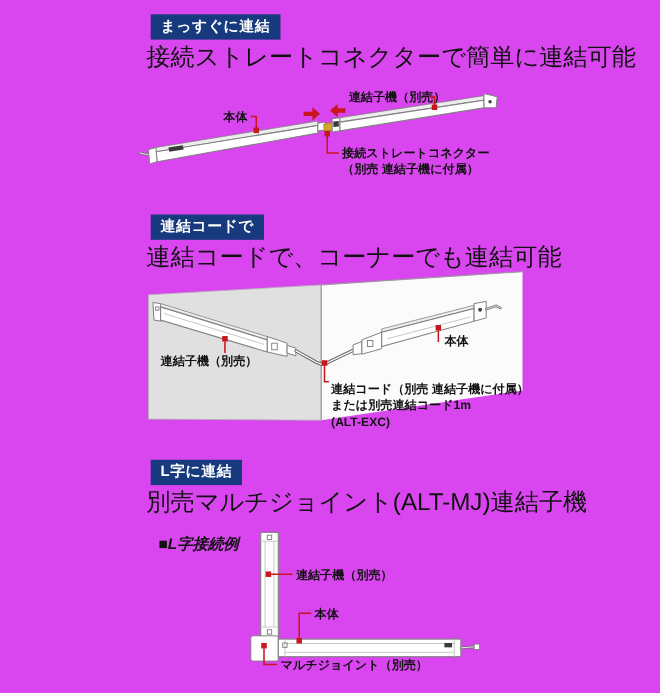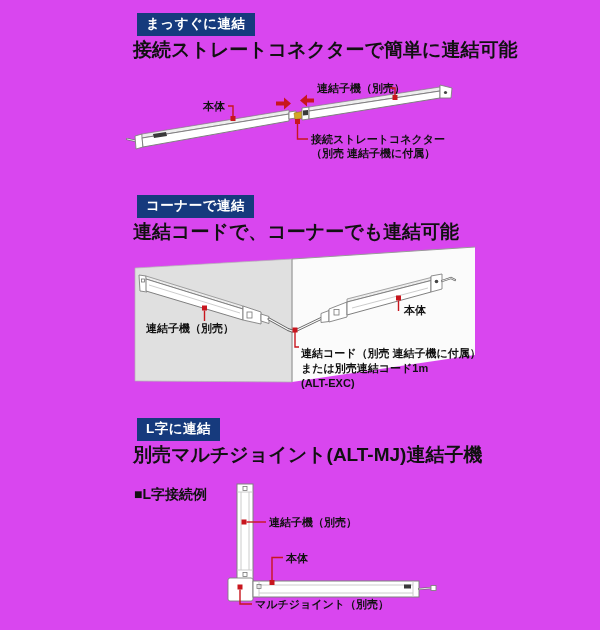--- a/index.html
+++ b/index.html
@@ -7,21 +7,21 @@
     position:relative;width:600px;height:630px;background:#d946ef;overflow:hidden;
     font-family:"Liberation Sans","DejaVu Sans",sans-serif;
   }
   .badge{
     position:absolute;display:inline-block;
     background:var(--badge-bg,#163a7d);color:var(--badge-text,#fff);
     font-size:13.5px;font-weight:bold;line-height:1;
     padding:4px 9px 5px 9px;letter-spacing:0.5px;white-space:nowrap;
   }
   .heading{
-    position:absolute;font-size:19px;font-weight:bold;color:#111;
+    position:absolute;font-size:22px;font-weight:normal;color:#111;
     letter-spacing:0px;white-space:nowrap;
   }
   .example-title{
     position:absolute;font-size:14px;font-weight:bold;color:#111;white-space:nowrap;
   }
   .diagram{position:absolute;}
   
   .bar-front{fill:#ffffff;stroke:#808080;stroke-width:1;}
   .bar-top{fill:#ededed;stroke:#808080;stroke-width:0.7;}
   .bar-part{fill:#ffffff;stroke:#808080;stroke-width:0.9;}
@@ -89,21 +89,21 @@
       <g>
         <rect class="red-dot" x="295" y="119" width="5" height="5"></rect>
         <polyline class="red-line" points="297.5,123 297.5,139 308,139"></polyline>
         <text class="lbl" x="311" y="143">接続ストレートコネクター</text>
         <text class="lbl" x="311" y="157">（別売 連結子機に付属）</text>
       </g>
     </svg>
   </div>
 
   <div>
-    <div class="badge" style="left:137px;top:195px;">コーナーで連結</div>
+    <div class="badge" style="left:137px;top:195px;">連結コードで</div>
     <div class="heading" style="left:133px;top:219px;">連結コードで、コーナーでも連結可能</div>
 
     <svg class="diagram" style="left:125px;top:243px;" width="352" height="150" viewBox="125 243 352 150">
 
       <polygon class="wall-right" points="292,259 475,247 475,355 292,382"></polygon>
       <polygon class="wall-left" points="135,268 292,259 292,382 135,381"></polygon>
       <line class="edge-line" x1="292" y1="259" x2="292" y2="382"></line>
       <line class="edge-line" x1="292" y1="259" x2="475" y2="247"></line>
 
       <g>
@@ -151,21 +151,21 @@
         <text class="lbl" x="301" y="357">連結コード（別売 連結子機に付属）</text>
         <text class="lbl" x="301" y="372">または別売連結コード1m</text>
         <text class="lbl" x="301" y="387">(ALT-EXC)</text>
       </g>
     </svg>
   </div>
 
   <div>
     <div class="badge" style="left:137px;top:418px;text-align:right;">L字に連結</div>
     <div class="heading" style="left:133px;top:442px;">別売マルチジョイント(ALT-MJ)連結子機</div>
-    <div class="example-title" style="left:134px;top:486px;">■L字接続例</div>
+    <div class="example-title" style="left:144px;top:486px;font-style:italic;">■L字接続例</div>
 
     <svg class="diagram" style="left:218px;top:478px;" width="252" height="145" viewBox="218 478 252 145">
 
       <g>
         <rect class="bar-front" x="237" y="484" width="16" height="97"></rect>
         <line class="inner-line" x1="237" y1="492" x2="253" y2="492"></line>
         <line class="inner-line" x1="237" y1="570" x2="253" y2="570"></line>
         <line class="inner-line" x1="241" y1="492" x2="241" y2="570"></line>
         <line class="inner-line" x1="249" y1="492" x2="249" y2="570"></line>
         <rect class="detail-sq" x="243" y="486.5" width="4" height="4"></rect>

